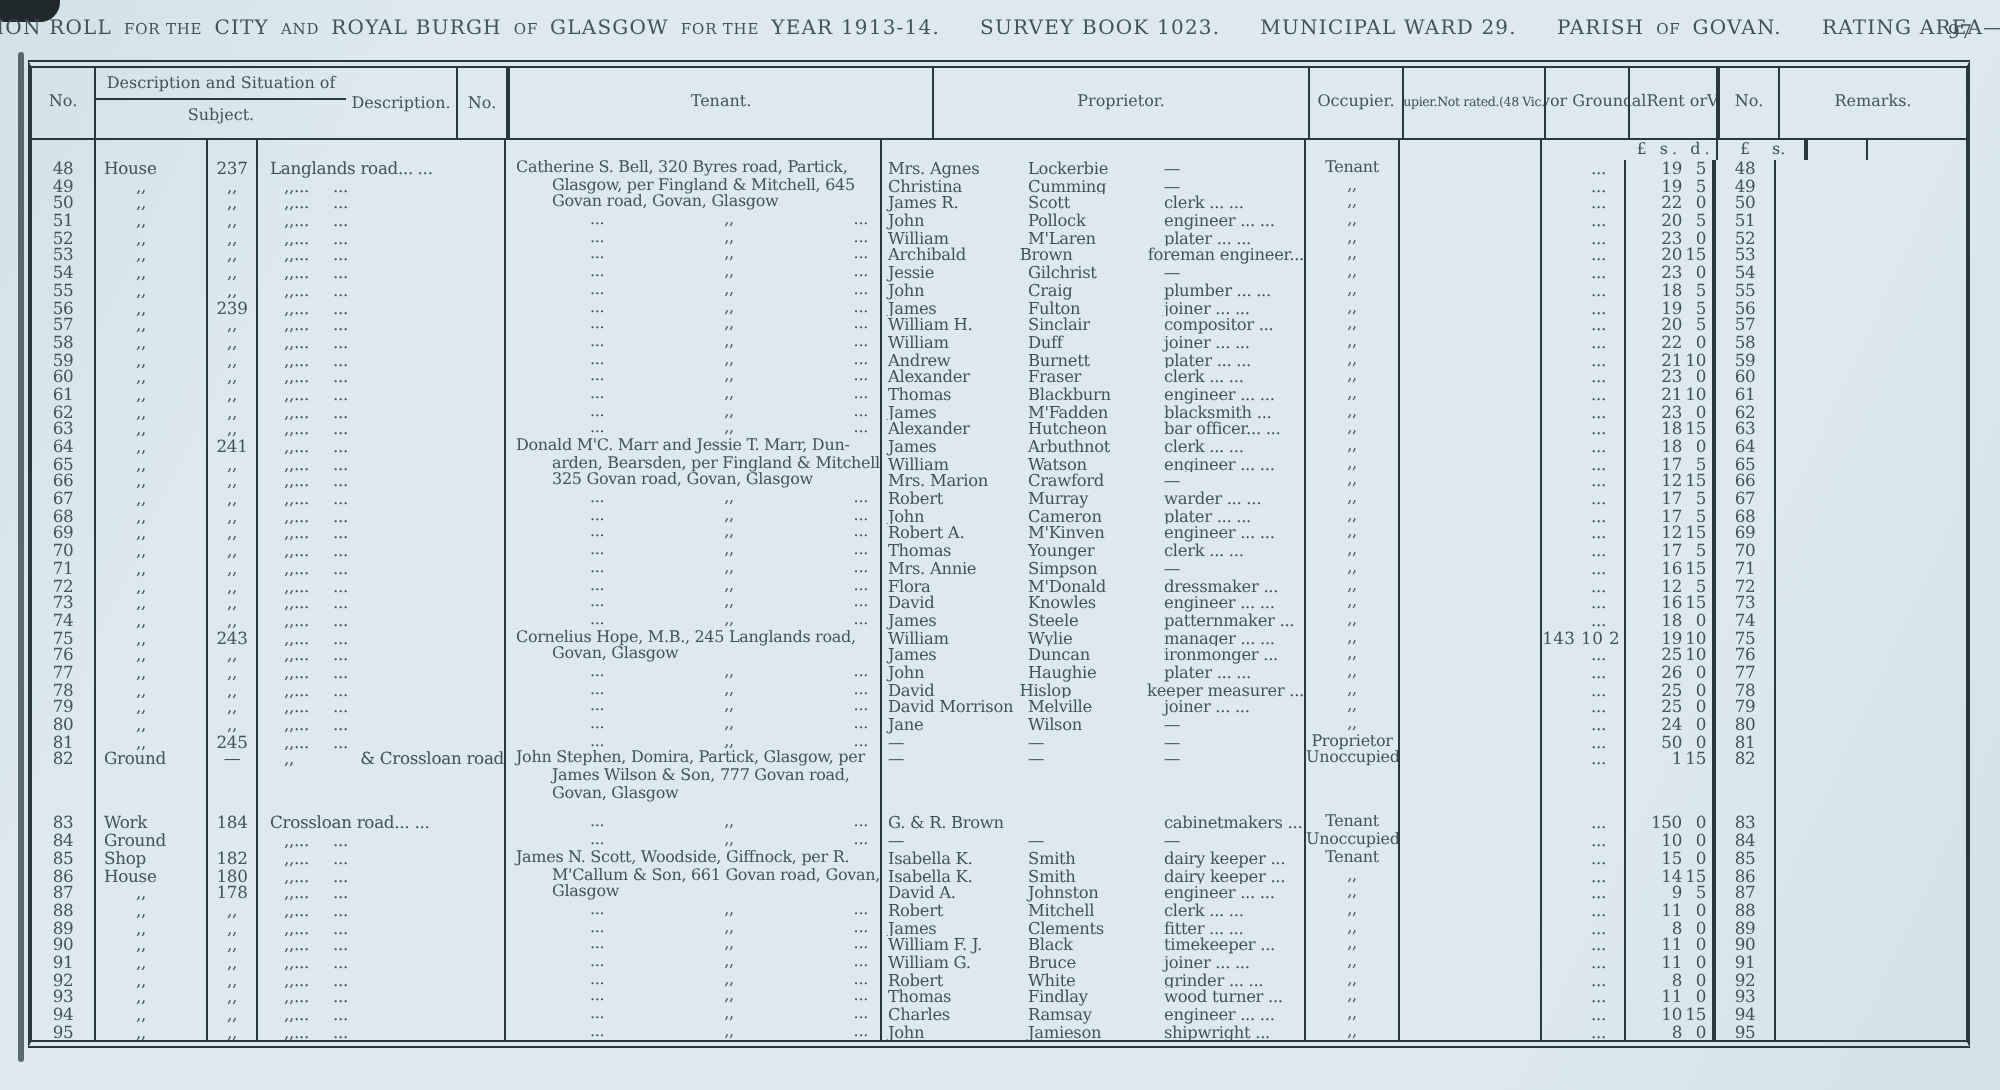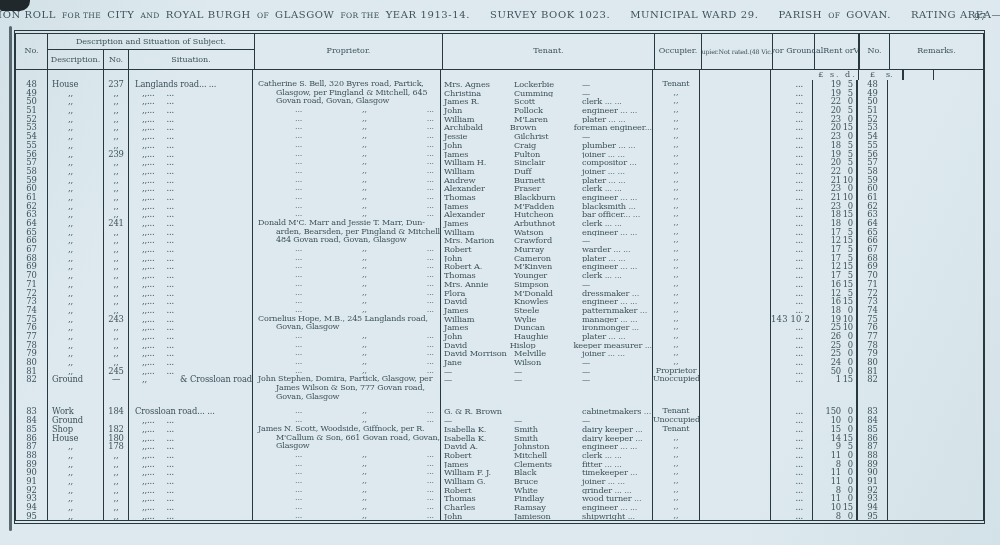--- a/index.html
+++ b/index.html
@@ -40,21 +40,21 @@
   .w-occ{width:47px;}
   .w-inh{width:71px;}
   .w-feu{width:42px;}
   .w-rent{width:45px;border-right:2px solid var(--line);}
   .w-no2{width:30px;}
   .w-rem{flex:1;border-right:none;}
 
   
   .hdr{display:flex;height:36px;border-bottom:1px solid var(--line);font-size:8px;text-align:center;}
   .hc{display:flex;align-items:center;justify-content:center;line-height:8.5px;}
-  .h-group{display:flex;flex-direction:column;width:207px;border-right:1px solid var(--line);}
+  .h-group{display:flex;flex-direction:row;width:207px;border-right:1px solid var(--line);}
   .h-group-top{height:16px;line-height:16px;border-bottom:1px solid var(--line);}
   .h-group-bot{display:flex;flex:1;align-items:center;text-align:center;}
   .h-sub{height:100%;display:flex;align-items:center;justify-content:center;}
   .h-sub.w-sit{border-right:none;}
   .tiny{font-size:6.3px;line-height:7px;letter-spacing:-.2px;}
 
   
   .money{display:flex;height:10px;line-height:10px;font-size:8px;}
   .money .c{height:100%;}
   .m-feu{text-align:center;letter-spacing:2px;margin-left:46px;}
@@ -118,25 +118,24 @@
   <span class="pageno">97</span>
 
   <div class="tbl">
     <div class="hdr">
       <span class="c hc w-no1">No.</span>
       <div class="h-group">
         <div class="h-group-top">Description and Situation of Subject.</div>
         <div class="h-group-bot">
           <span class="c h-sub w-desc">Description.</span>
           <span class="c h-sub w-dno">No.</span>
-          <span class="c h-sub w-sit">Situation.</span>
         </div>
       </div>
+      <span class="c hc w-ten">Tenant.</span>
       <span class="c hc w-prop">Proprietor.</span>
-      <span class="c hc w-ten">Tenant.</span>
       <span class="c hc w-occ">Occupier.</span>
       <span class="c hc w-inh tiny">
         <span>Inhabitant Occupier.</span>
         <span>Not rated.</span>
         <span>(48 Vic. c. 3 ss. 3 &amp; 9.)</span>
       </span>
       <span class="c hc w-feu">
         <span>Feu-duty</span>
         <span>or Ground</span>
         <span>Annual.</span>
@@ -692,21 +691,21 @@
         <div class="bl">
     <span class="c c-no1 w-no1">66</span>
     <span class="c c-desc w-desc dit">,,</span>
     <span class="c c-dno w-dno">,,</span>
     <span class="c c-sit w-sit">
       <span class="s-name dit">,,</span>
       <span class="s-d1">...</span>
       <span class="s-d2">...</span>
       <span class="s-e"></span>
     </span>
-    <span class="c c-prop w-prop pi">484 Govan road, Govan, Glasgow</span>
+    <span class="c c-prop w-prop pi">325 Govan road, Govan, Glasgow</span>
     <span class="c c-ten w-ten">
       <span class="t1">Mrs. Marion</span>
       <span class="t2">Crawford</span>
       <span class="t3">—</span>
     </span>
     <span class="c c-occ w-occ dit">,,</span>
     <span class="c c-inh w-inh"></span>
     <span class="c c-feu w-feu">...</span>
     <span class="c c-rent w-rent">
       <span class="r-l">12</span>

